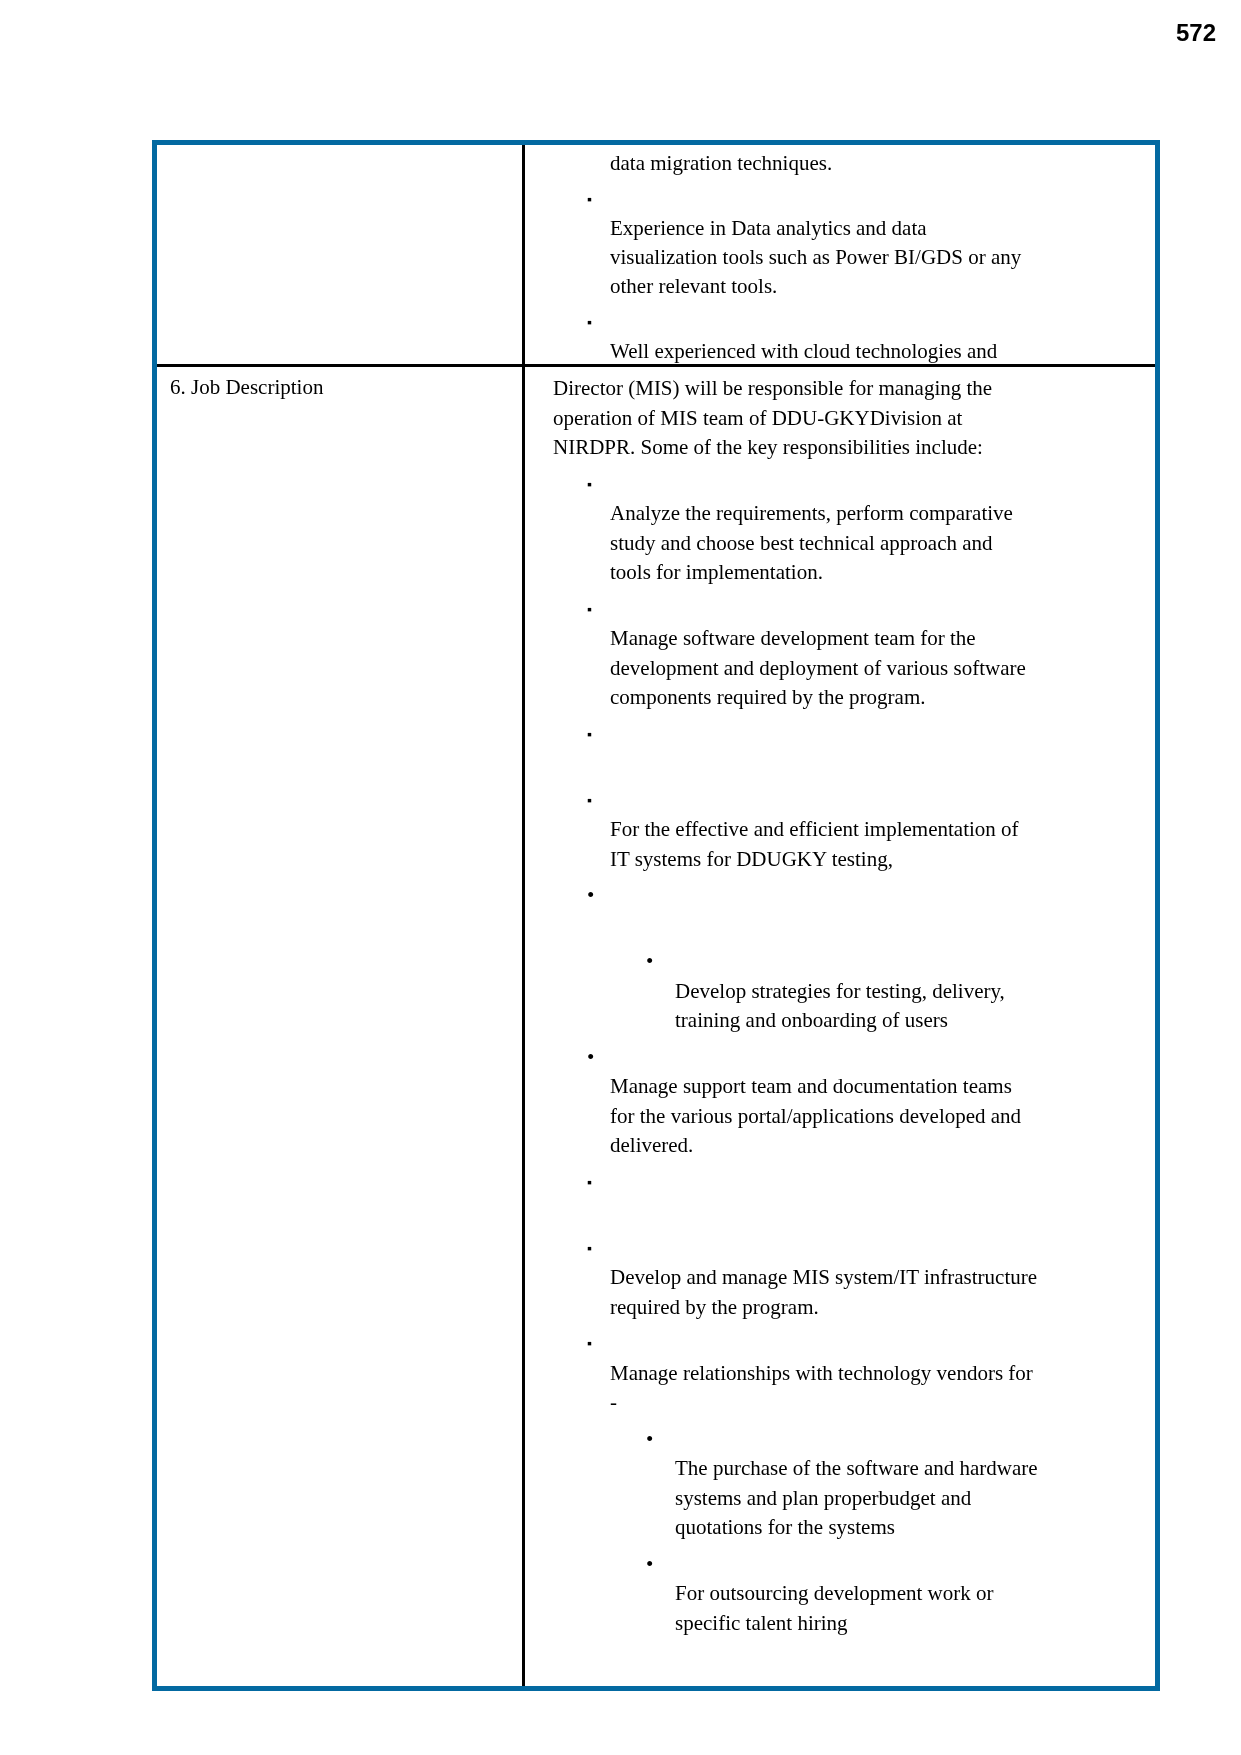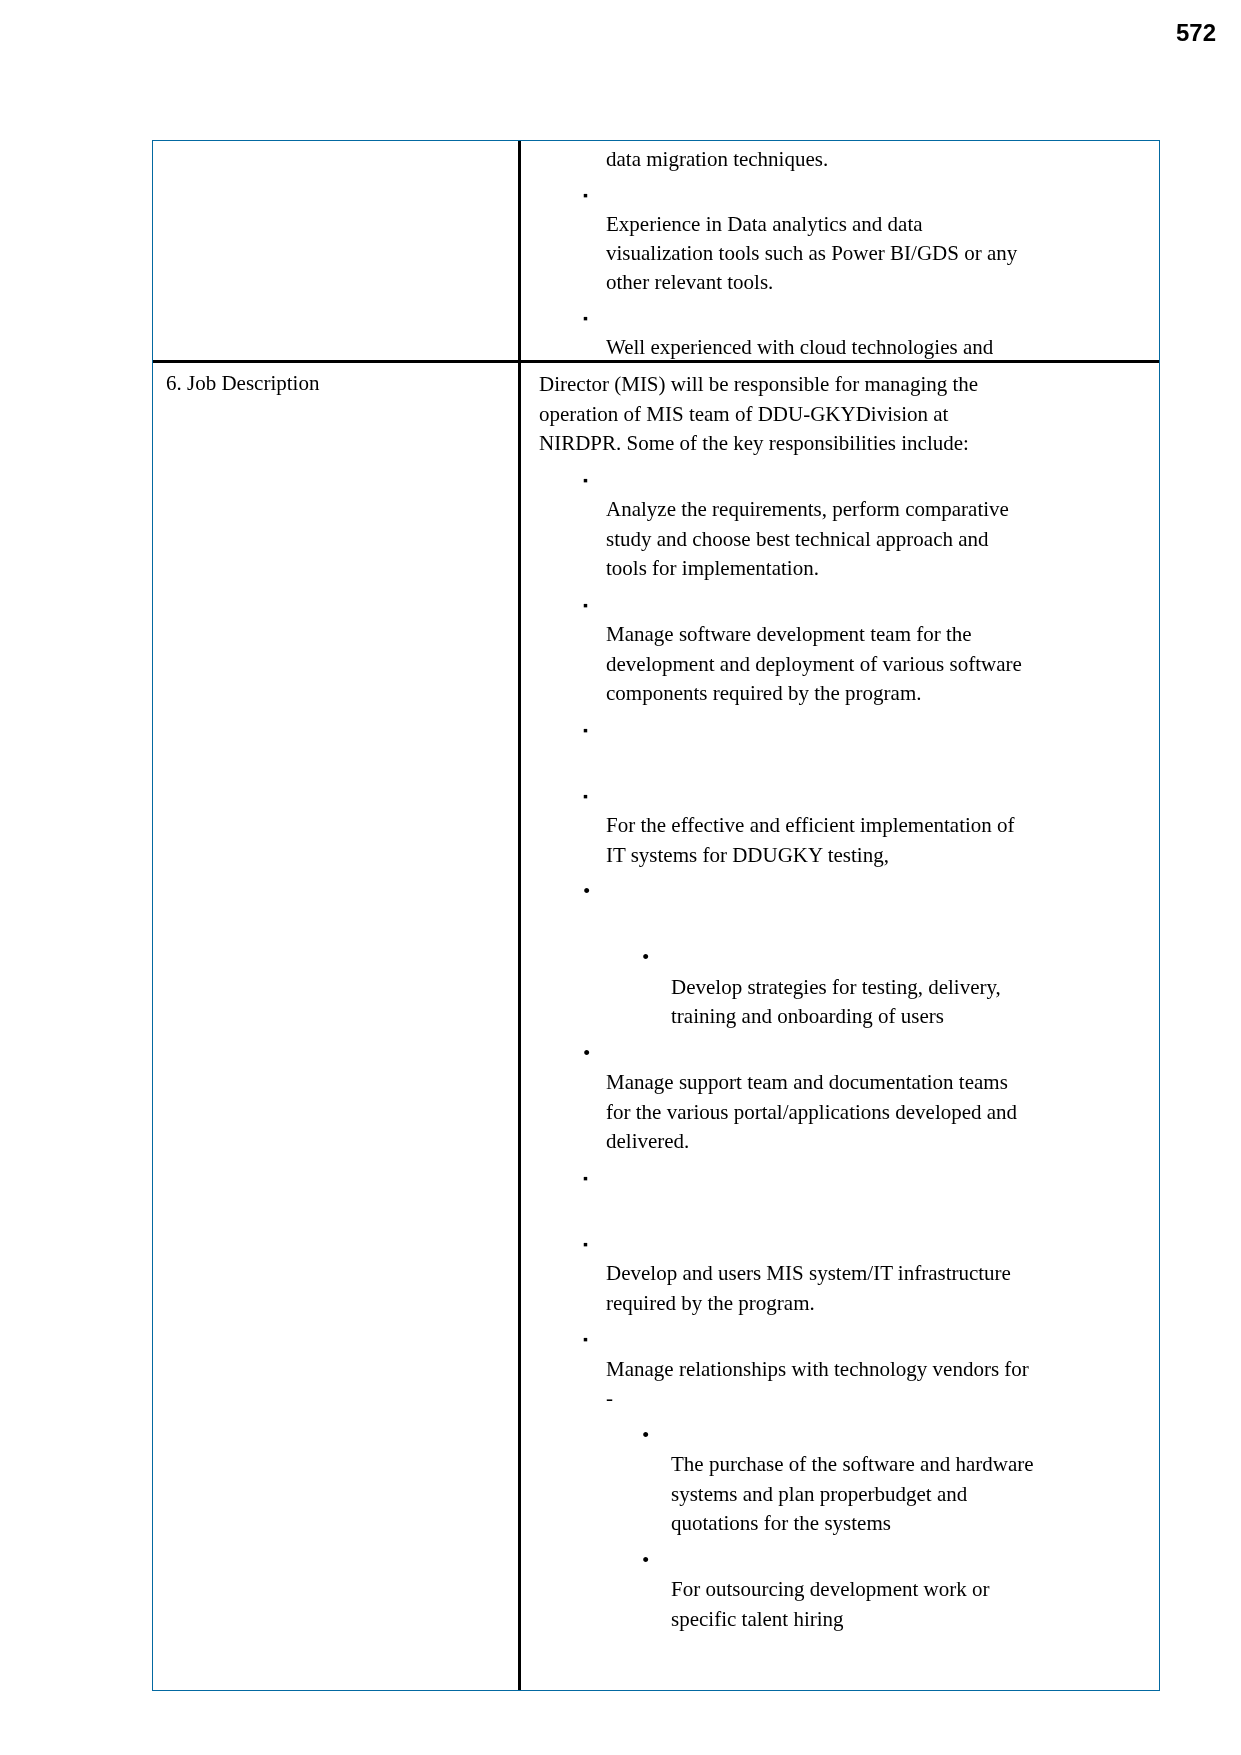--- a/index.html
+++ b/index.html
@@ -31,21 +31,21 @@
     font-size: 24px;
     text-align: center;
   }
   .doc-table {
     position: absolute;
     left: 152px;
     top: 140px;
     width: 1008px;
     height: 1551px;
     box-sizing: border-box;
-    border: 1px solid #0369a1;
+    border: 5px solid #0369a1;
     font-family: "Liberation Serif", serif;
     font-size: 21px;
     display: flex;
     flex-direction: column;
   }
   .t-row { display: flex; box-sizing: border-box; }
   .t-row.r1 { height: 222px; border-bottom: 3px solid #000; line-height: 29px; }
   .t-row.r2 { flex: 1; line-height: 29.5px; }
   .cell-l {
     width: 368px;
@@ -55,21 +55,21 @@
     flex-shrink: 0;
   }
   .cell-r {
     flex: 1;
     box-sizing: border-box;
     padding: 4px 2px 0 0;
     overflow: hidden;
   }
   .t-row.r2 .cell-r { padding-top: 7px; }
   .intro {
-    margin: 0 0 7px 0;
+    margin: 0 0 7px 10px;
     padding-left: 18px;
     white-space: pre-line;
   }
   .cont-line {
     margin: 0 0 7px 0;
     padding-left: 85px;
     white-space: pre-line;
   }
   .item {
     position: relative;
@@ -152,21 +152,21 @@
         </div>
         <div class="item">
           <span class="b rd">•</span><span>Manage support team and documentation teams
 for the various portal/applications developed and
 delivered.</span>
         </div>
         <div class="item">
           <span class="b sq">▪</span>
         </div>
         <div class="item">
-          <span class="b sq">▪</span><span>Develop and users MIS system/IT infrastructure
+          <span class="b sq">▪</span><span>Develop and manage MIS system/IT infrastructure
 required by the program.</span>
         </div>
         <div class="item">
           <span class="b sq">▪</span><span>Manage relationships with technology vendors for
 -</span>
         </div>
         <div class="item sub">
           <span class="b rd">•</span><span>The purchase of the software and hardware
 systems and plan properbudget and
 quotations for the systems</span>

